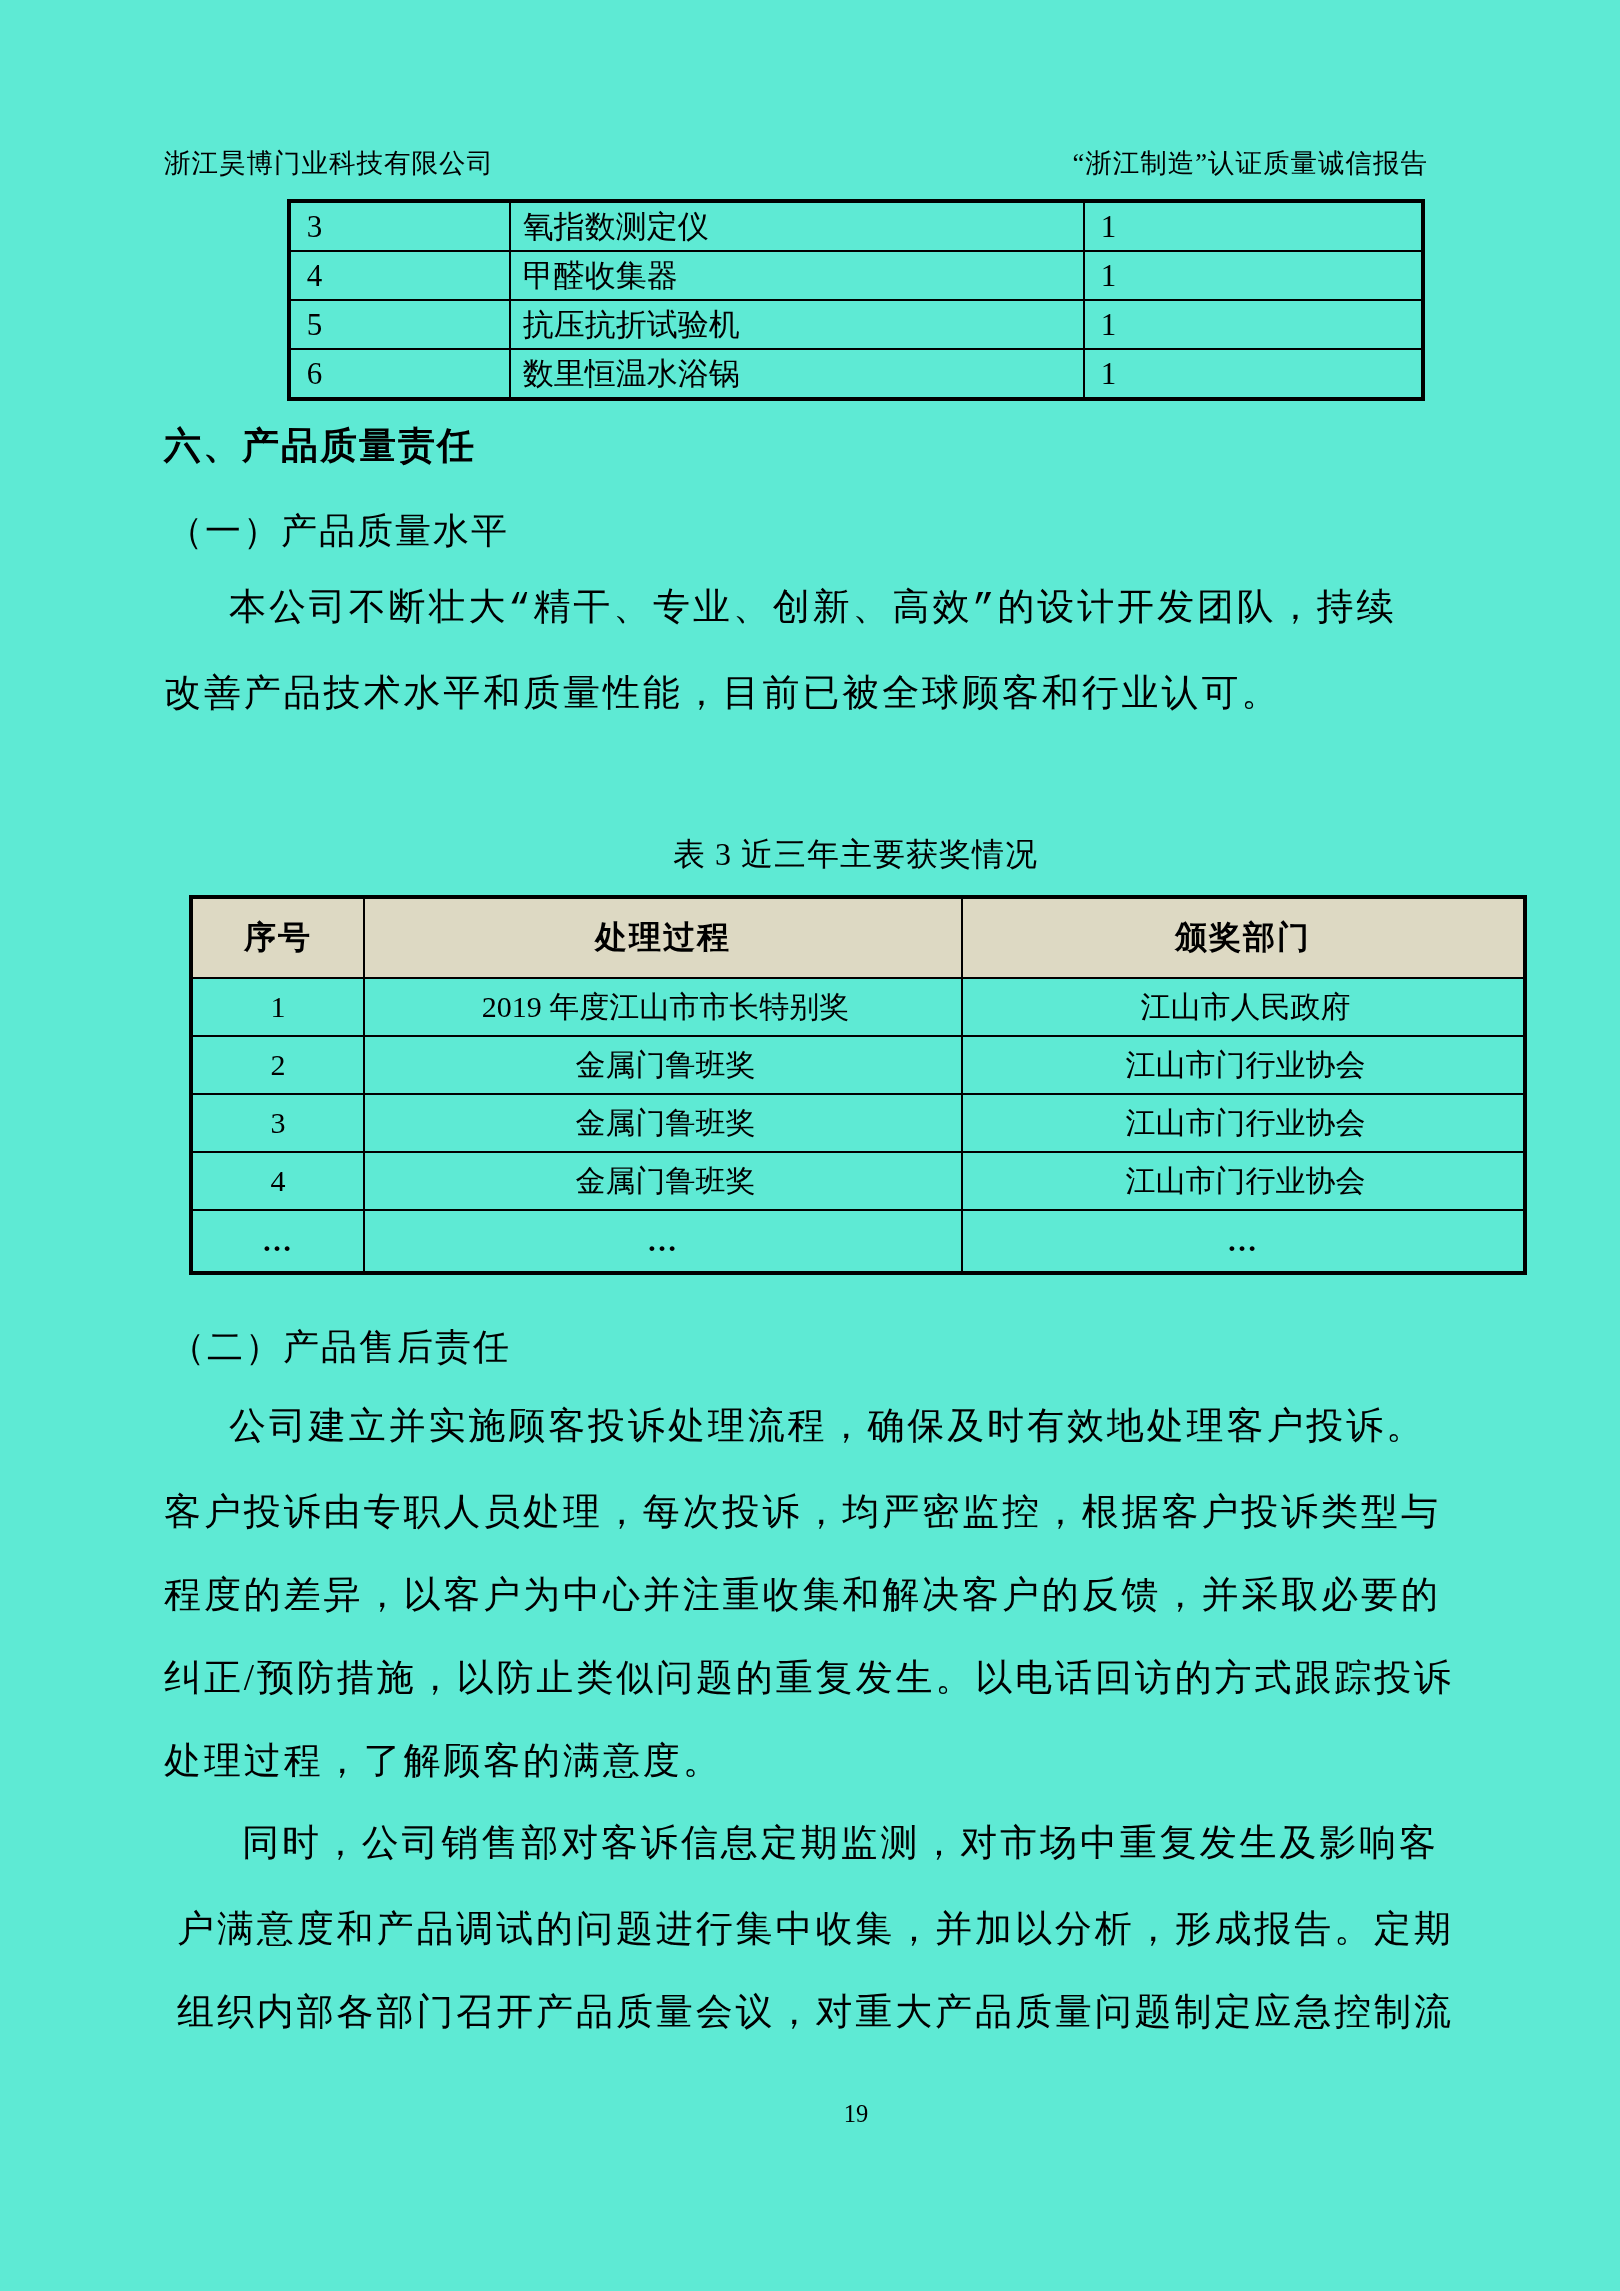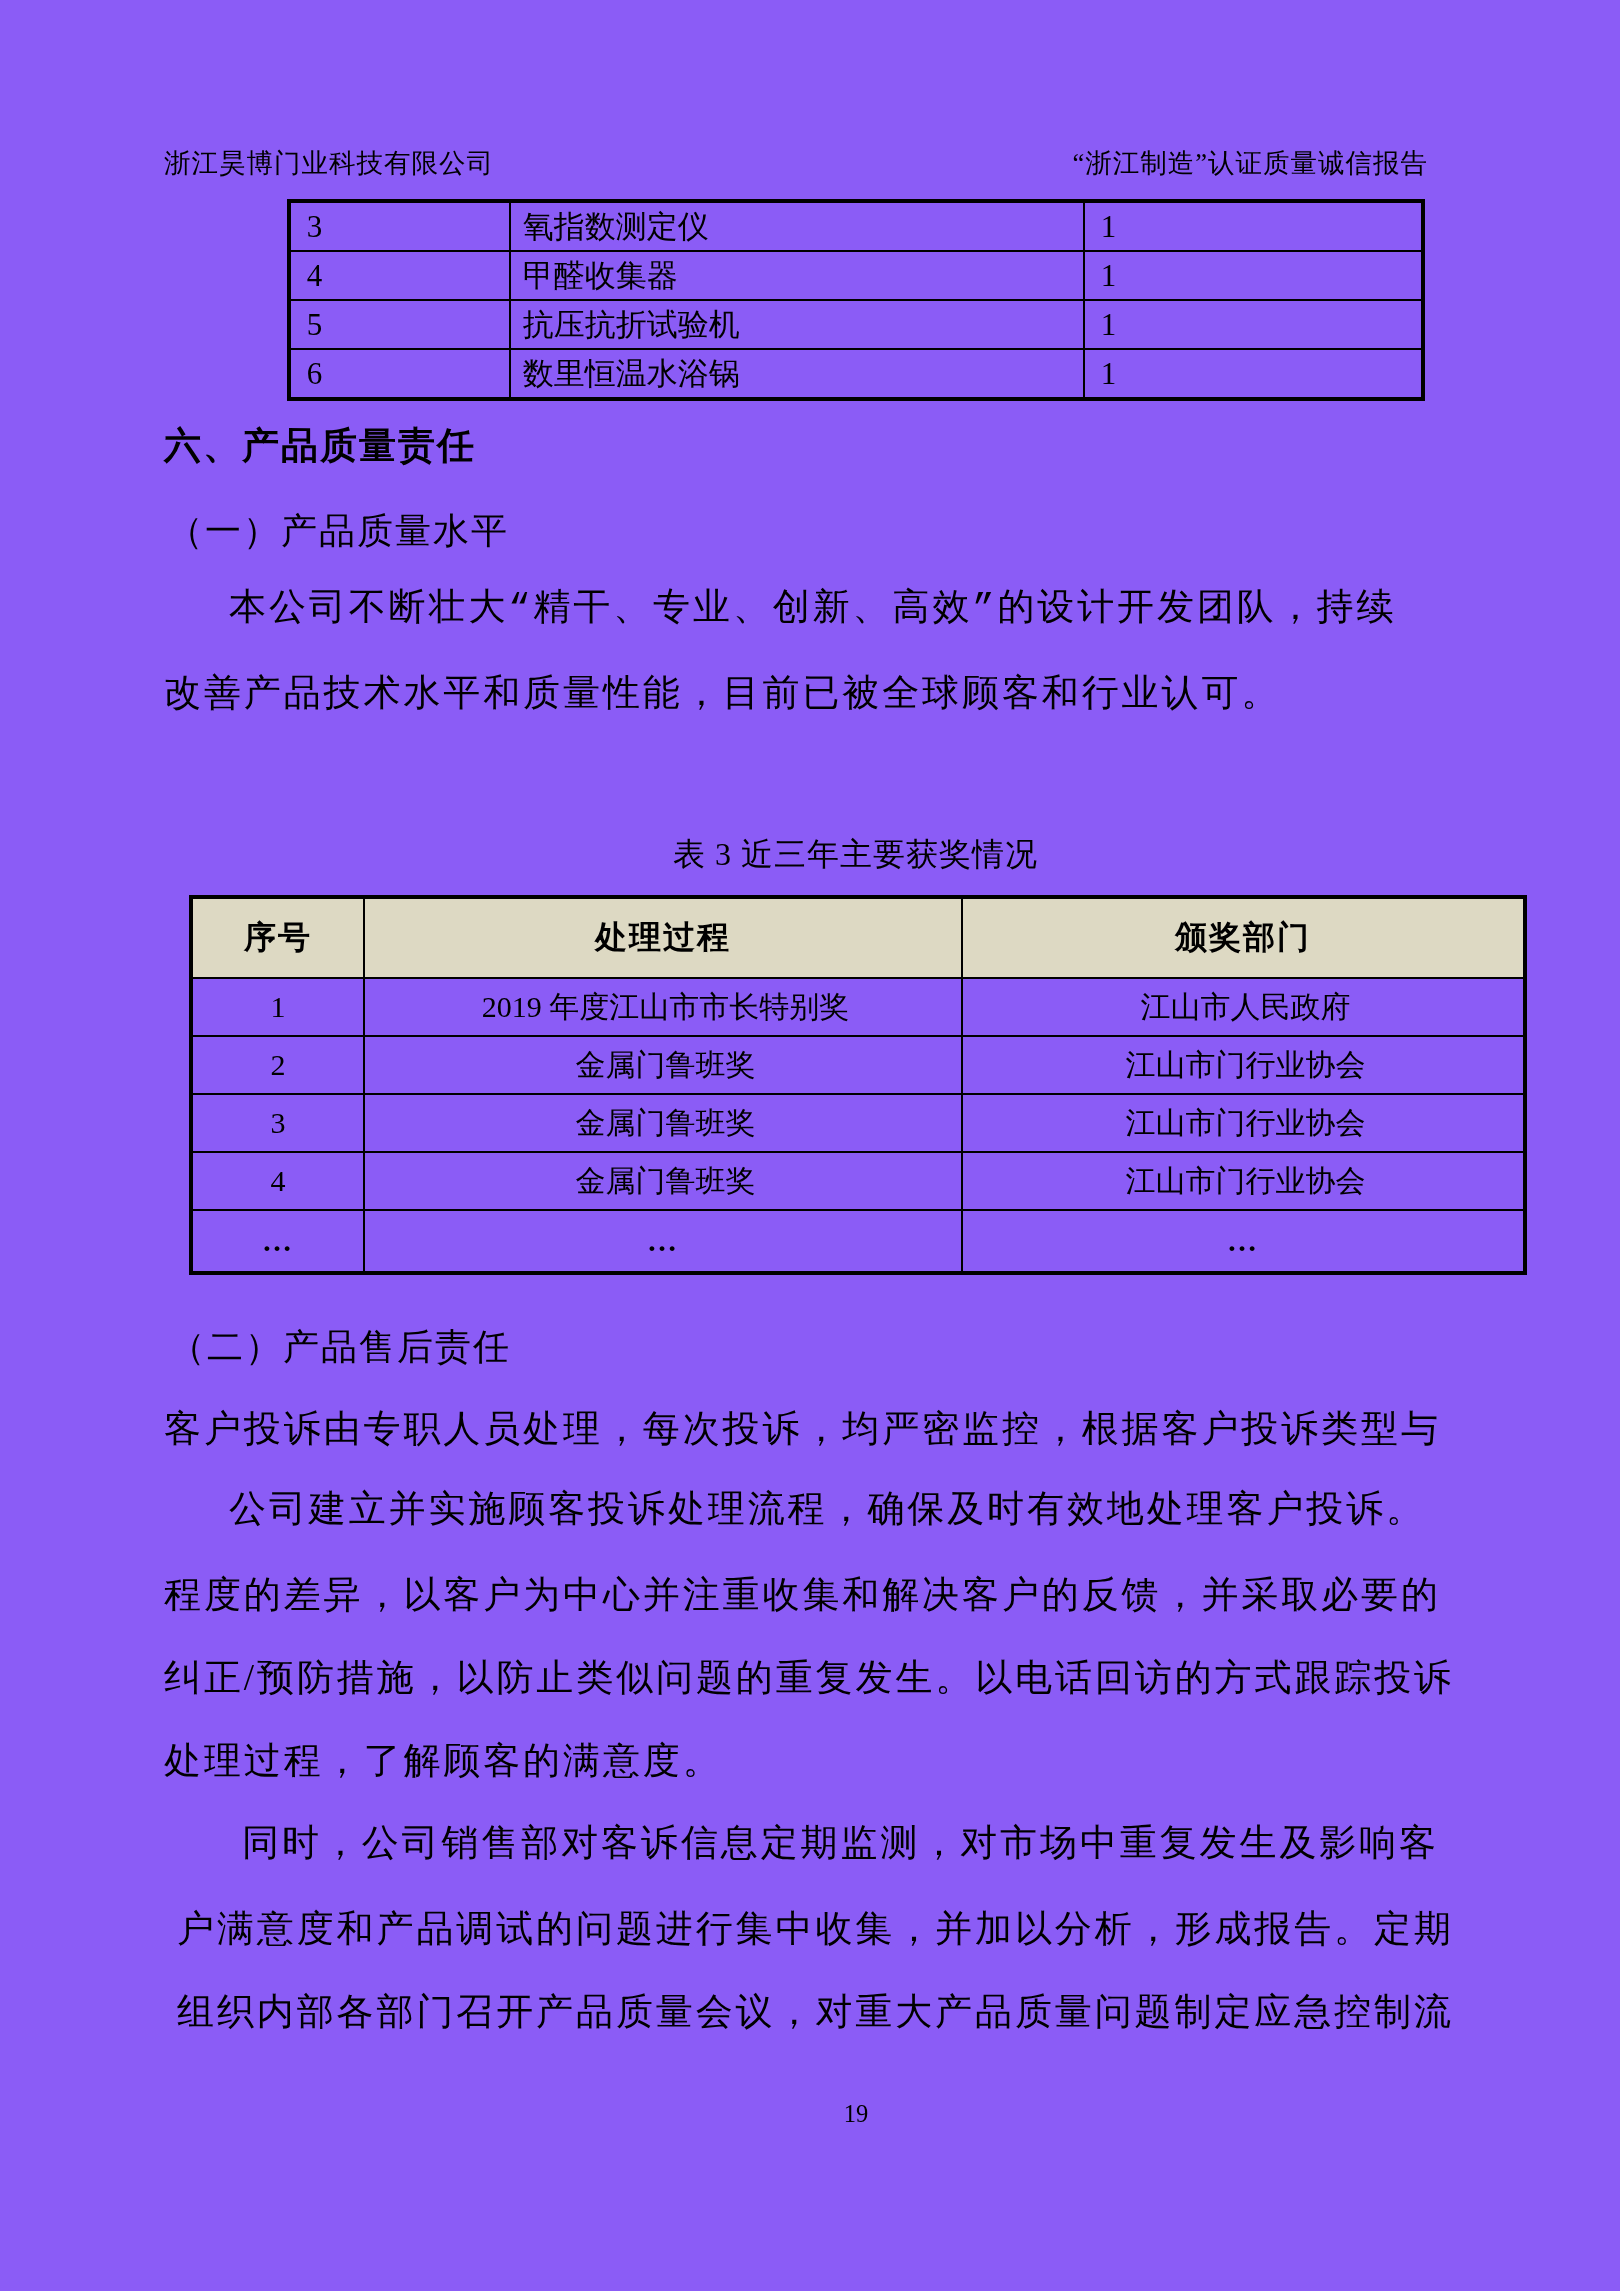--- a/index.html
+++ b/index.html
@@ -1,19 +1,19 @@
 <!DOCTYPE html>
 <html><head>
 <meta charset="utf-8">
 <style>
   html,body{margin:0;padding:0;background:#888;}
   .page{
     position:relative;
     width:1620px;height:2292px;
-    background:#8b5cf6;
+    background:#5eead4;
     font-family:"Liberation Serif","DejaVu Serif",serif;
     color:#000;
     overflow:hidden;
   }
   
   .page-header{
     position:absolute;left:164px;top:145px;width:1264px;
     display:flex;justify-content:space-between;align-items:flex-start;
     font-size:26.5px;letter-spacing:1px;white-space:nowrap;
   }
@@ -167,22 +167,22 @@
         <td>…</td>
         <td>…</td>
         <td>…</td>
       </tr>
     </tbody>
   </table>
 
   <div class="sub-heading sub2">（二）产品售后责任</div>
 
   <div class="para para2">
+    <div class="line indent">公司建立并实施顾客投诉处理流程，确保及时有效地处理客户投诉。</div>
     <div class="line">客户投诉由专职人员处理，每次投诉，均严密监控，根据客户投诉类型与</div>
-    <div class="line indent">公司建立并实施顾客投诉处理流程，确保及时有效地处理客户投诉。</div>
     <div class="line">程度的差异，以客户为中心并注重收集和解决客户的反馈，并采取必要的</div>
     <div class="line">纠正/预防措施，以防止类似问题的重复发生。以电话回访的方式跟踪投诉</div>
     <div class="line">处理过程，了解顾客的满意度。</div>
   </div>
 
   <div class="para para3">
     <div class="line indent">同时，公司销售部对客诉信息定期监测，对市场中重复发生及影响客</div>
     <div class="line">户满意度和产品调试的问题进行集中收集，并加以分析，形成报告。定期</div>
     <div class="line">组织内部各部门召开产品质量会议，对重大产品质量问题制定应急控制流</div>
   </div>

